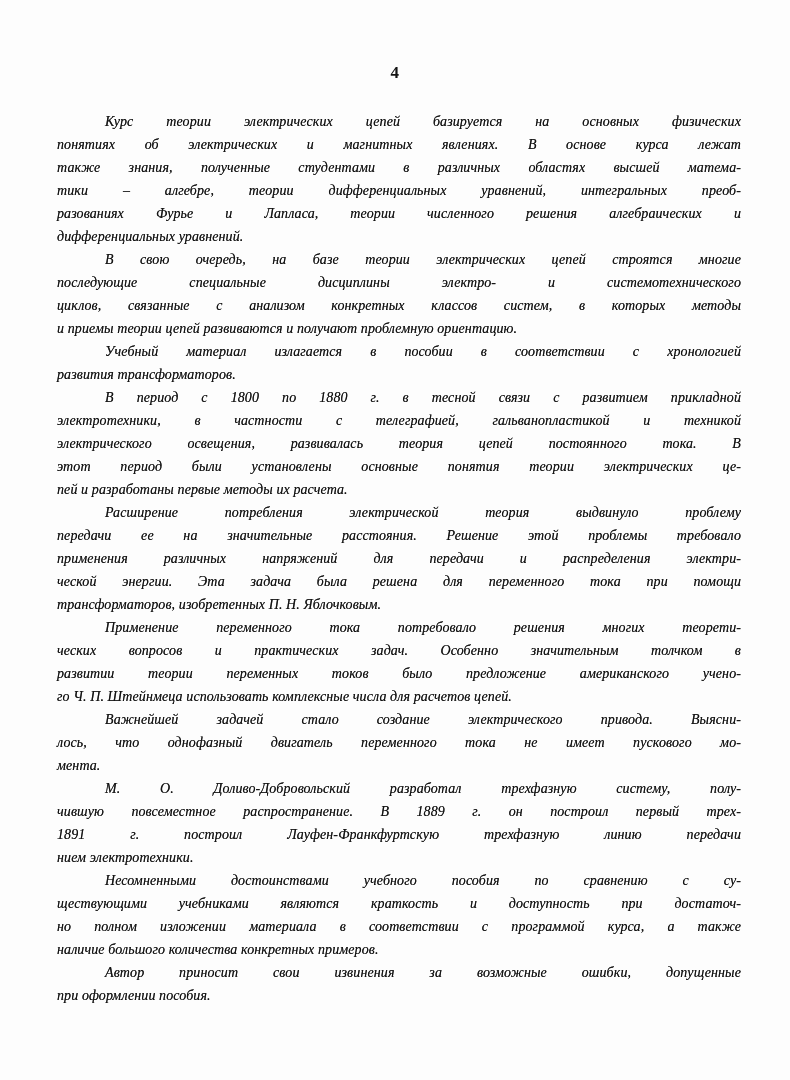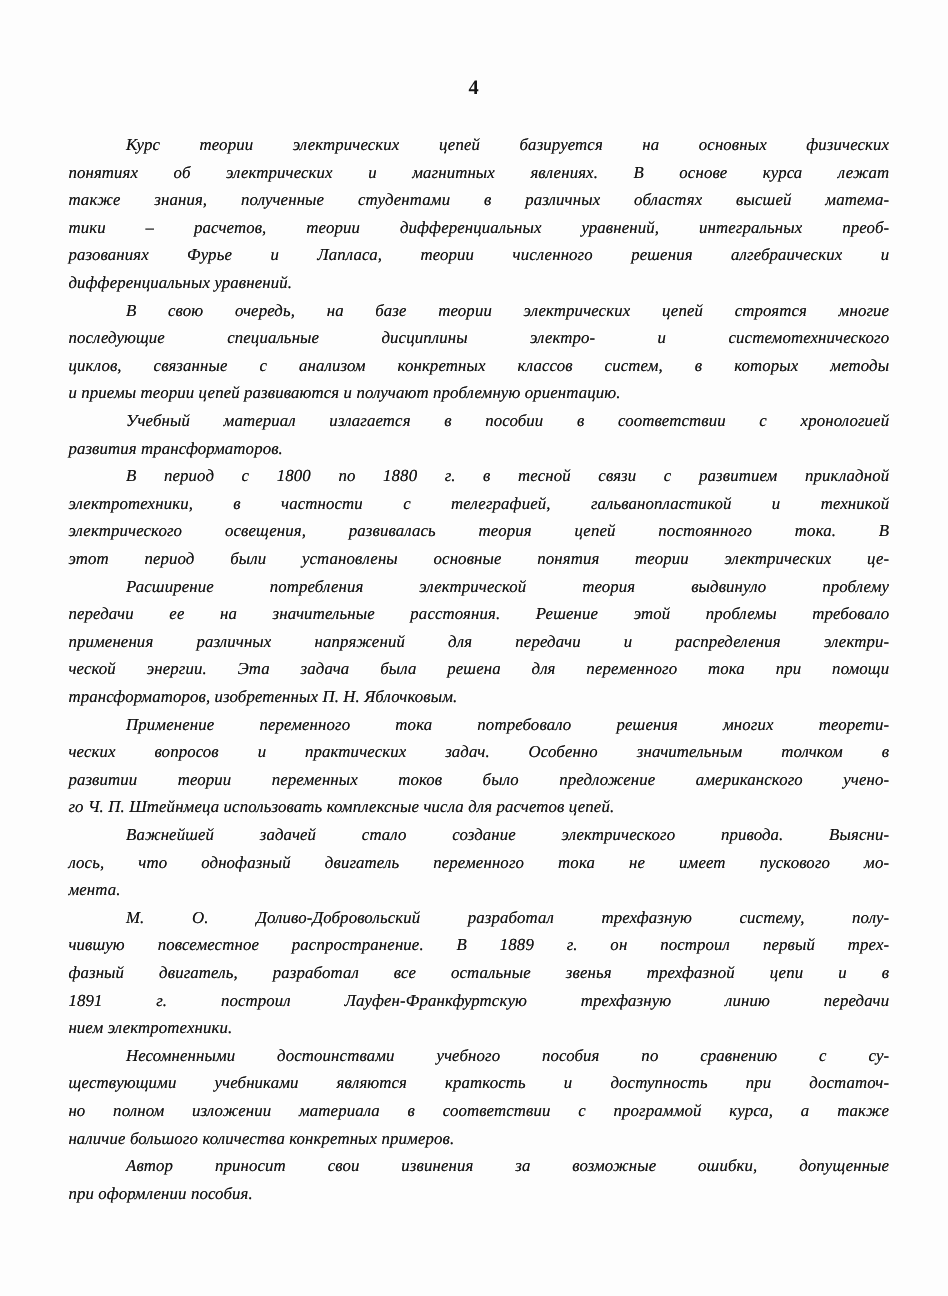--- a/index.html
+++ b/index.html
@@ -61,21 +61,21 @@
 <div class="scan-page">
 
   <div class="page-number">4</div>
 
   <div class="text-block">
 
     <div class="para">
       <div class="line first">Курс теории электрических цепей базируется на основных физических</div>
       <div class="line">понятиях об электрических и магнитных явлениях. В основе курса лежат</div>
       <div class="line">также знания, полученные студентами в различных областях высшей матема-</div>
-      <div class="line">тики – расчетов, теории дифференциальных уравнений, интегральных преоб-</div>
+      <div class="line">тики – алгебре, теории дифференциальных уравнений, интегральных преоб-</div>
       <div class="line">разованиях Фурье и Лапласа, теории численного решения алгебраических и</div>
       <div class="line last">дифференциальных уравнений.</div>
     </div>
 
     <div class="para">
       <div class="line first">В свою очередь, на базе теории электрических цепей строятся многие</div>
       <div class="line">последующие специальные дисциплины электро- и системотехнического</div>
       <div class="line">циклов, связанные с анализом конкретных классов систем, в которых методы</div>
       <div class="line last">и приемы теории цепей развиваются и получают проблемную ориентацию.</div>
     </div>
@@ -83,20 +83,21 @@
     <div class="para">
       <div class="line first">Учебный материал излагается в пособии в соответствии с хронологией</div>
       <div class="line last">развития трансформаторов.</div>
     </div>
 
     <div class="para">
       <div class="line first">В период с 1800 по 1880 г. в тесной связи с развитием прикладной</div>
       <div class="line">электротехники, в частности с телеграфией, гальванопластикой и техникой</div>
       <div class="line">электрического освещения, развивалась теория цепей постоянного тока. В</div>
       <div class="line">этот период были установлены основные понятия теории электрических це-</div>
+      <div class="line last">пей и разработаны первые методы их расчета.</div>
     </div>
 
     <div class="para">
       <div class="line first">Расширение потребления электрической теория выдвинуло проблему</div>
       <div class="line">передачи ее на значительные расстояния. Решение этой проблемы требовало</div>
       <div class="line">применения различных напряжений для передачи и распределения электри-</div>
       <div class="line">ческой энергии. Эта задача была решена для переменного тока при помощи</div>
       <div class="line last">трансформаторов, изобретенных П. Н. Яблочковым.</div>
     </div>
 
@@ -109,21 +110,20 @@
 
     <div class="para">
       <div class="line first">Важнейшей задачей стало создание электрического привода. Выясни-</div>
       <div class="line">лось, что однофазный двигатель переменного тока не имеет пускового мо-</div>
       <div class="line last">мента.</div>
     </div>
 
     <div class="para">
       <div class="line first">М. О. Доливо-Добровольский разработал трехфазную систему, полу-</div>
       <div class="line">чившую повсеместное распространение. В 1889 г. он построил первый трех-</div>
-      <div class="line">фазный двигатель, разработал все остальные звенья трехфазной цепи и в</div>
       <div class="line">1891 г. построил Лауфен-Франкфуртскую трехфазную линию передачи</div>
       <div class="line last">нием электротехники.</div>
     </div>
 
     <div class="para">
       <div class="line first">Несомненными достоинствами учебного пособия по сравнению с су-</div>
       <div class="line">ществующими учебниками являются краткость и доступность при достаточ-</div>
       <div class="line">но полном изложении материала в соответствии с программой курса, а также</div>
       <div class="line last">наличие большого количества конкретных примеров.</div>
     </div>

